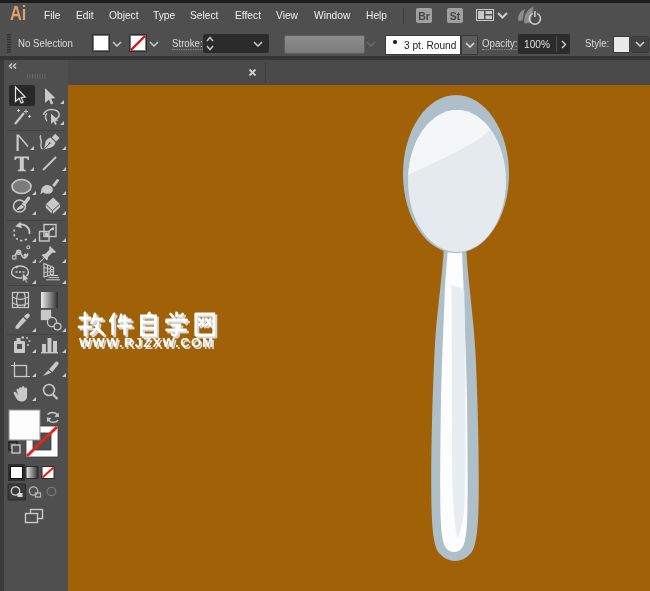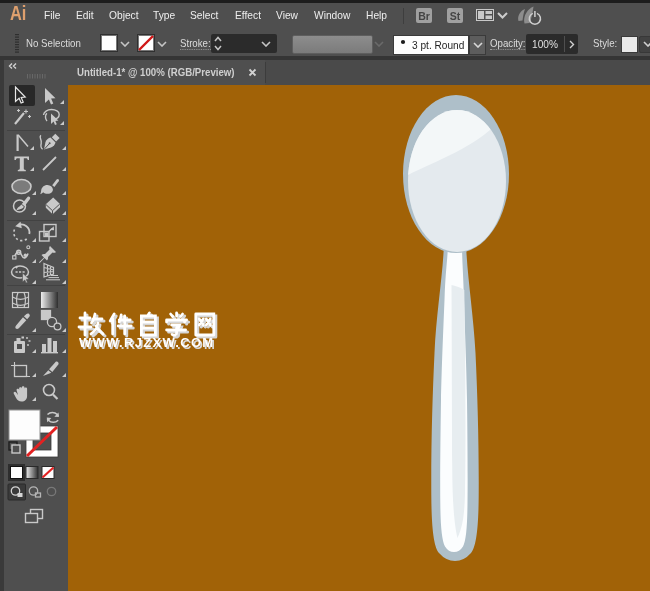--- a/index.html
+++ b/index.html
@@ -3,21 +3,21 @@
 <meta charset="utf-8">
 <style>
   * { margin:0; padding:0; box-sizing:border-box; }
   html,body { width:650px; height:591px; overflow:hidden; }
   body { font-family:"Liberation Sans", sans-serif; position:relative; background:#4f4f4f; }
   .abs { position:absolute; }
   #topstrip { left:0; top:0; width:650px; height:3px; background:#1d1d1d; }
   #menubar { left:0; top:3px; width:584px; height:25px; background:#4f4f4f; }
   .menu { position:absolute; top:6px; font-size:11px; color:#eeeeee; transform:scaleX(0.93); transform-origin:0 0; }
   #ailogo { position:absolute; left:10px; top:-1px; font-size:20px; font-weight:bold; color:#dfa06e; transform:scaleX(0.82); transform-origin:0 0; }
-  #controlbar { left:12px; top:28px; width:542px; height:29px; background:#4f4f4f; }
+  #controlbar { left:4px; top:28px; width:542px; height:29px; background:#4f4f4f; }
   #cbborder { left:0; top:56px; width:650px; height:4px; background:#353535; }
   .clabel { position:absolute; top:9px; font-size:11px; color:#dcdcdc; transform:scaleX(0.88); transform-origin:0 0; }
   #leftframe { left:0; top:60px; width:4px; height:531px; background:#3a3a3a; }
   #toolpanel { left:4px; top:60px; width:64px; height:531px; background:#4f4f4f; }
   #tabbar { left:68px; top:60px; width:582px; height:25px; background:#4a4a4a; }
   #tab { position:absolute; left:0px; top:0px; width:197px; height:25px; background:#4f4f4f; }
   #tabtext { position:absolute; left:9px; top:6px; font-size:11.5px; font-weight:bold; color:#cfcfcf; white-space:nowrap; transform:scaleX(0.84); transform-origin:0 0; }
   #canvas { left:68px; top:85px; width:582px; height:506px; background:#a16207; }
 </style>
 </head>
@@ -182,23 +182,20 @@
     <g transform="translate(112.8,0)">
       <path d="M4 3 L4 24 M4 3 L22 3 L22 24 M4 24 L22 24"></path>
       <path d="M7.5 8 L11.5 14 M11.5 8 L7.5 14 M14.5 8 L18.5 14 M18.5 8 L14.5 14"></path>
     </g>
   </g>
   <text x="12.7" y="263.7" font-size="13" font-weight="bold" fill="#d9d9d9" letter-spacing="1.8" textLength="136">WWW.RJZXW.COM</text>
   <text x="11" y="262" font-size="13" font-weight="bold" fill="#ffffff" letter-spacing="1.8" textLength="136">WWW.RJZXW.COM</text>
 </svg>
 </div>
 <div id="tabbar" class="abs">
-  <div id="tab">
-      <span id="tabtext">Untitled-1* @ 100% (RGB/Preview)</span>
-    </div>
   <svg style="position:absolute;left:180px;top:8px;" width="9" height="9" viewBox="0 0 9 9">
     <path d="M1.5 1.5 L7.5 7.5 M7.5 1.5 L1.5 7.5" stroke="#d2d2d2" stroke-width="1.8"></path>
   </svg>
   <span style="position:absolute;left:197px;top:2px;width:1px;height:21px;background:#3c3c3c;"></span>
 </div>
 <div id="leftframe" class="abs"></div>
 <div id="toolpanel" class="abs">
 <svg width="64" height="531" viewBox="0 0 64 531" style="position:absolute;left:0;top:0;">
 
   <path d="M8 3.5 L5.5 6 L8 8.5 M12 3.5 L9.5 6 L12 8.5" fill="none" stroke="#d2d2d2" stroke-width="1.4"></path>

